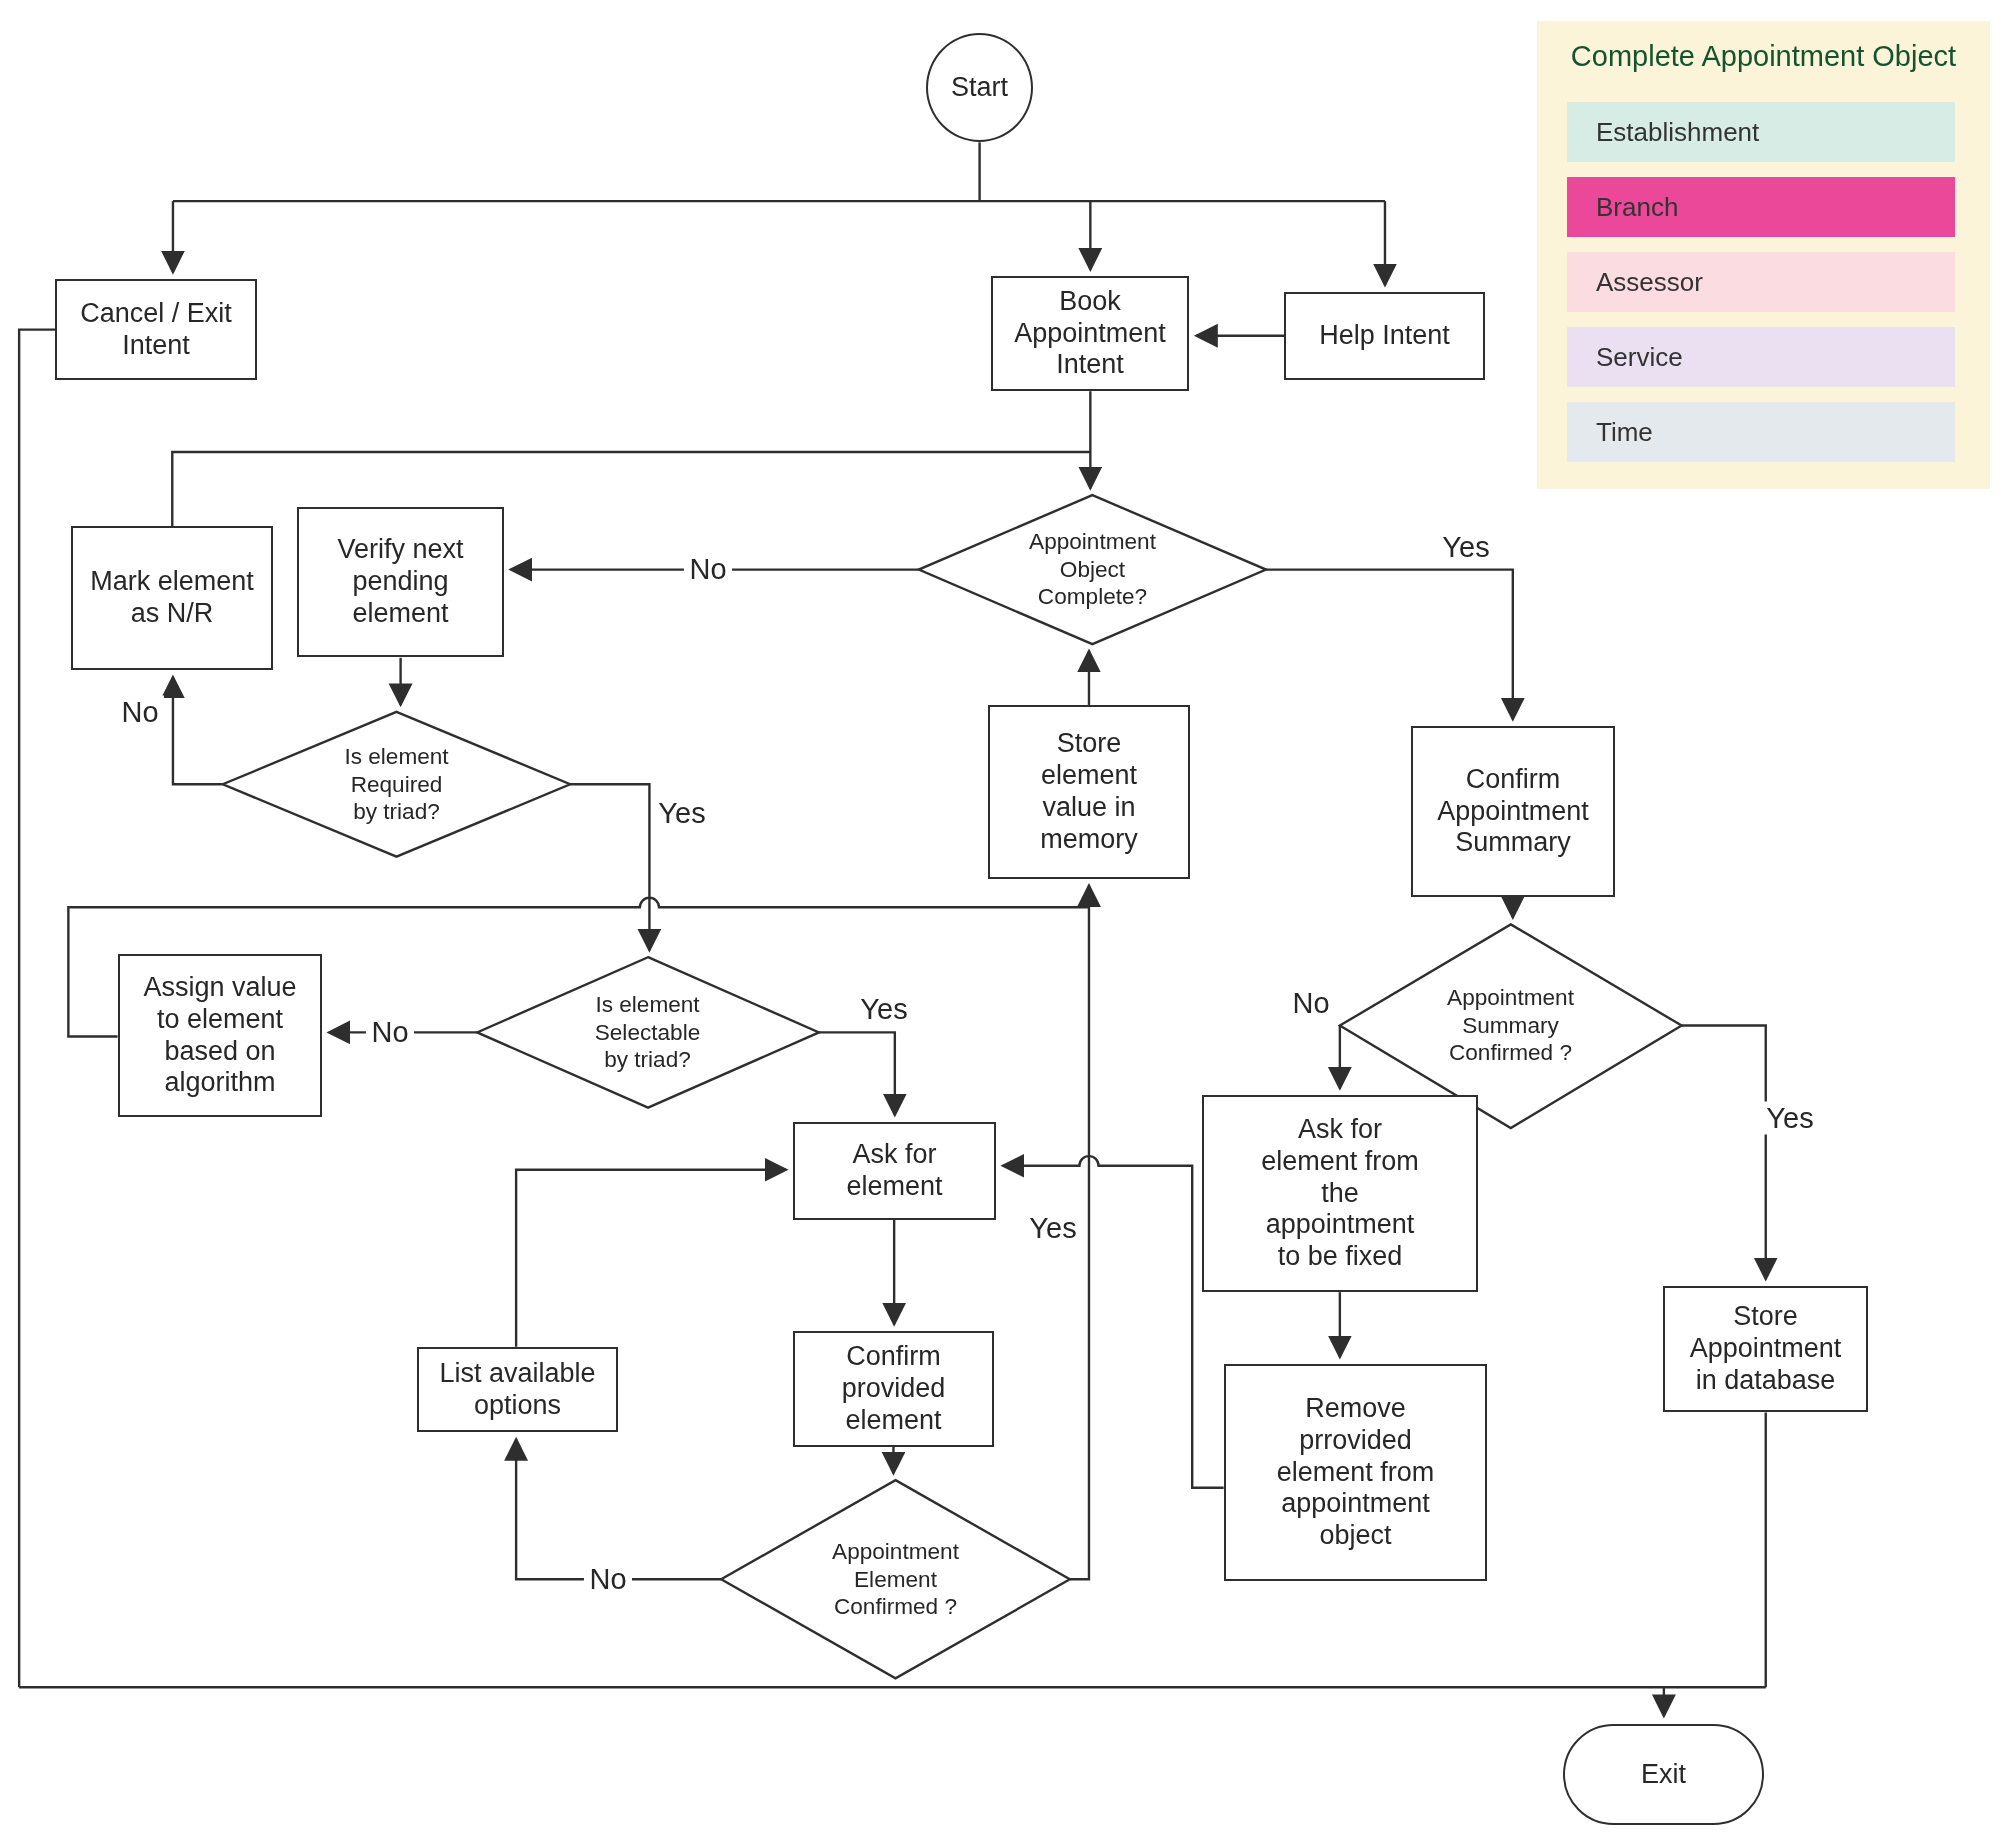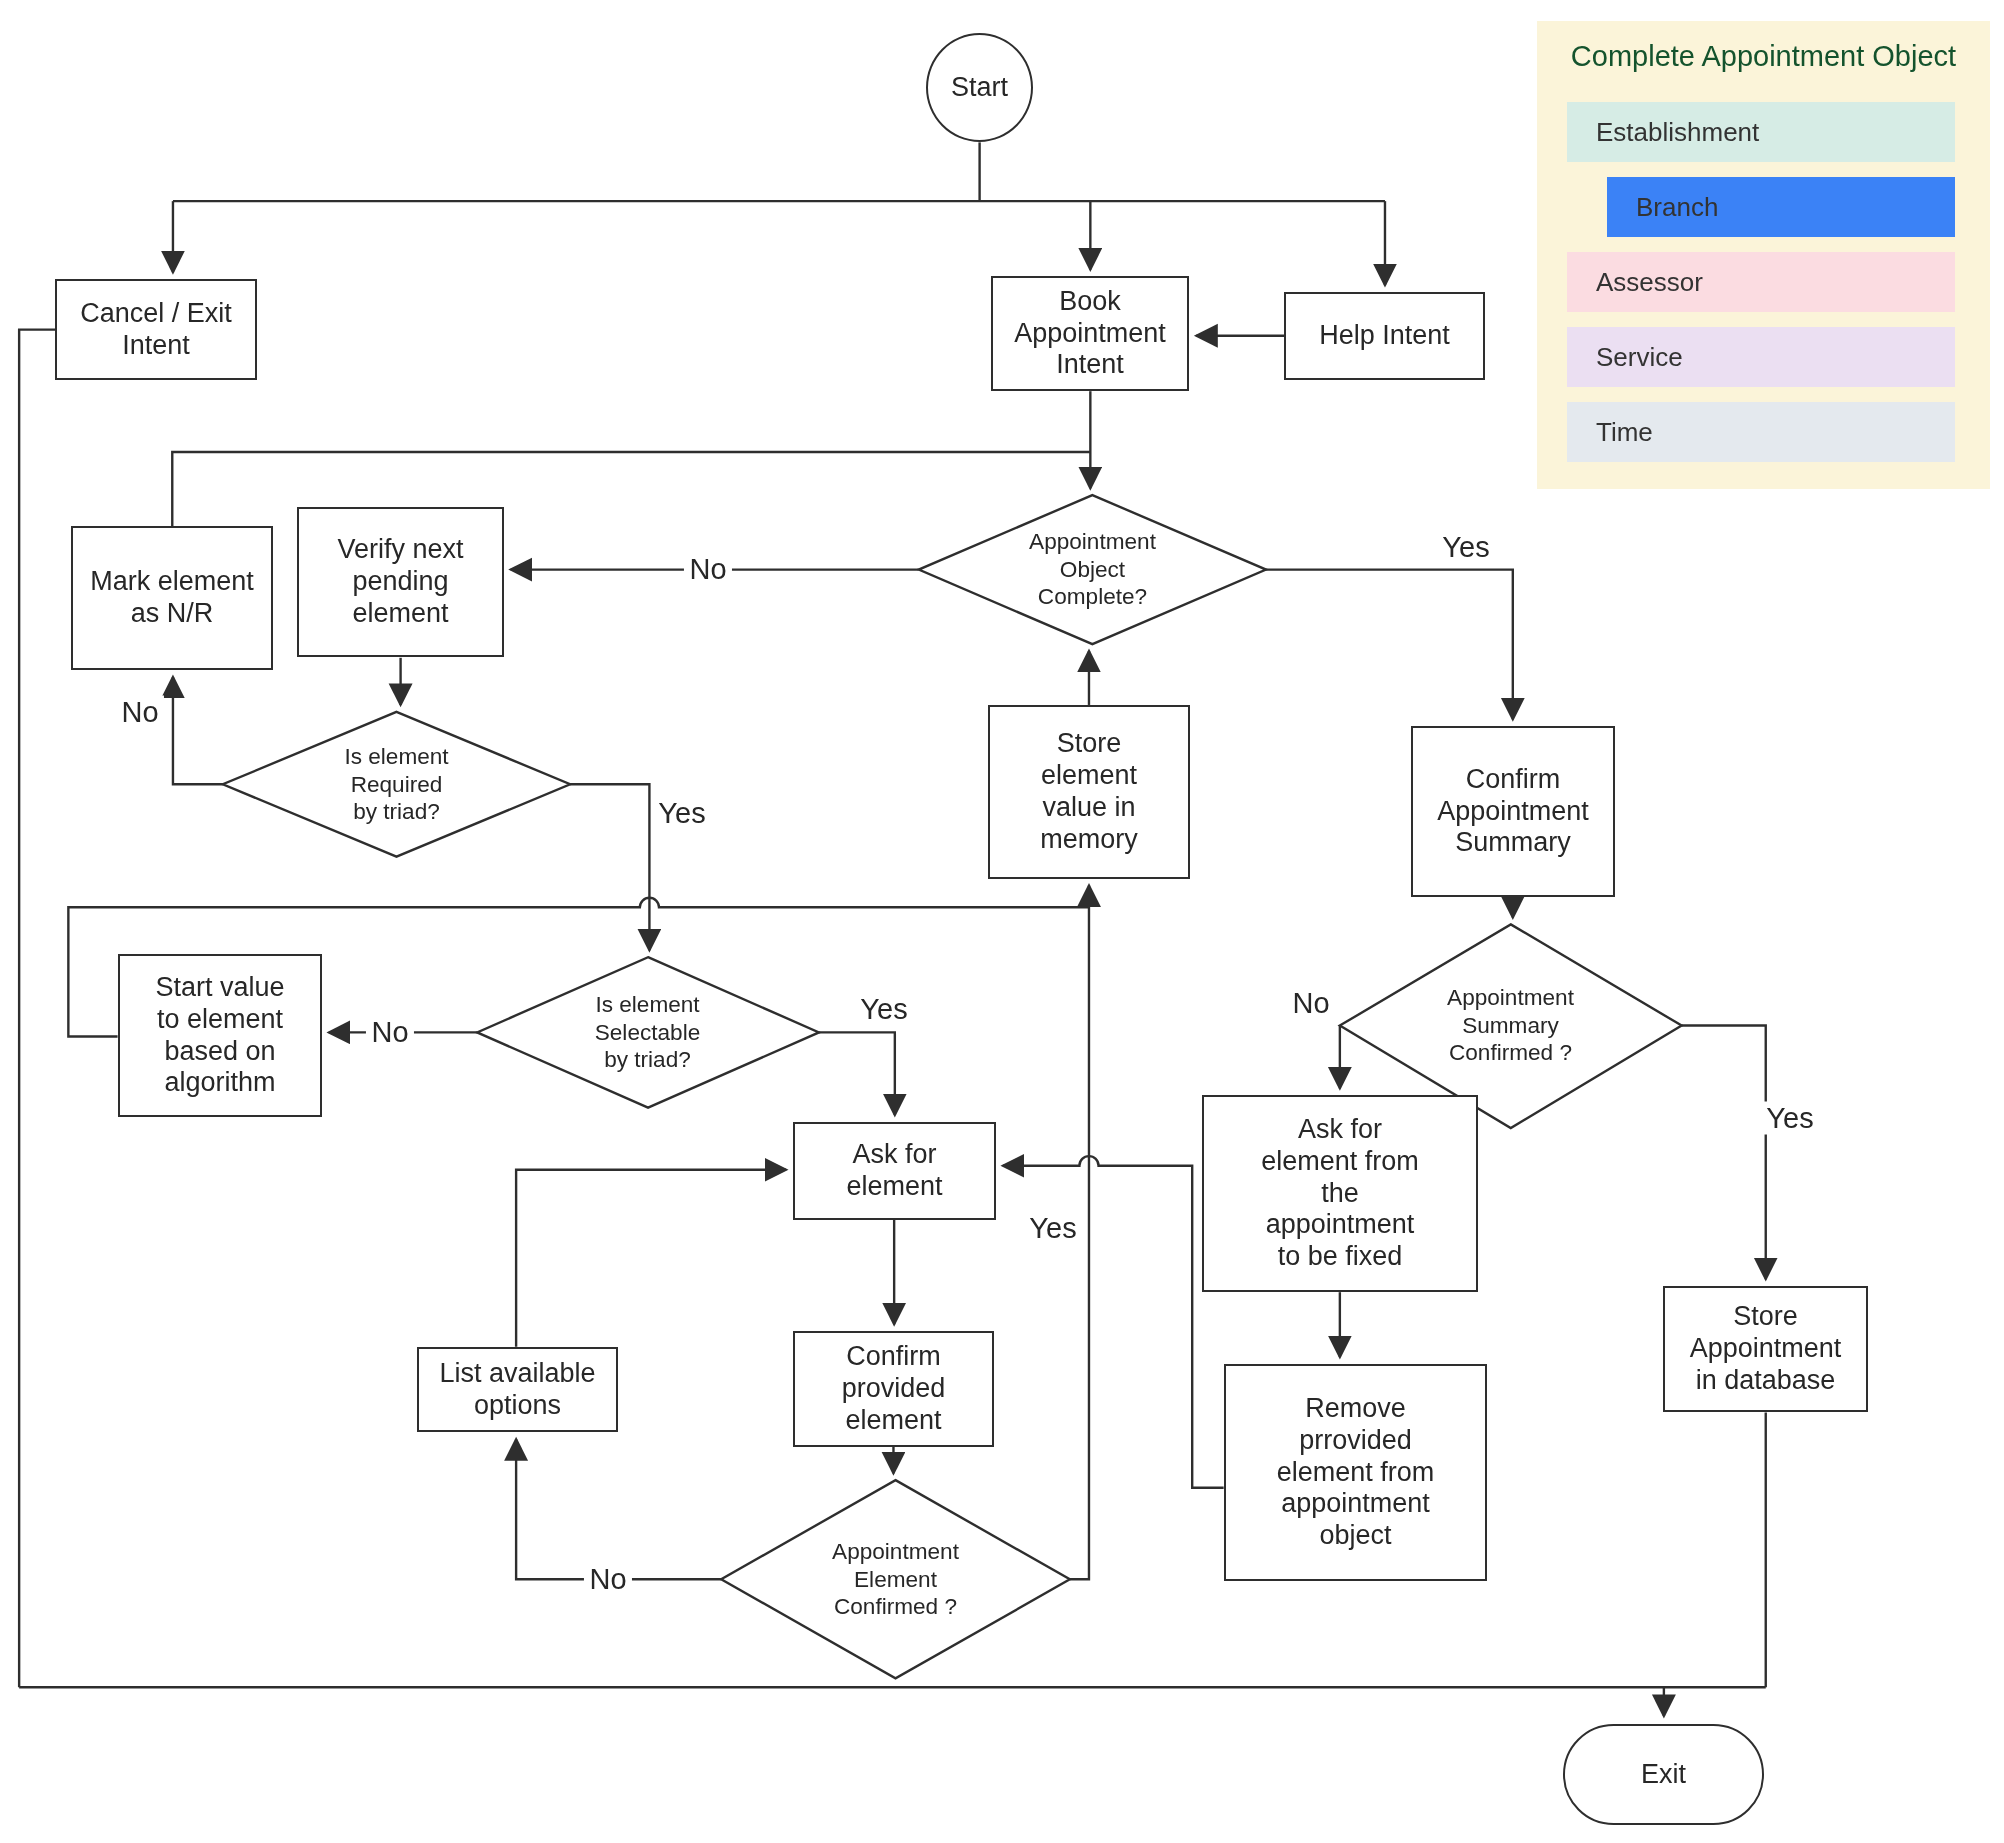--- a/index.html
+++ b/index.html
@@ -100,21 +100,21 @@
 
   <div class="node" style="left:297px;top:507px;width:207px;height:150px;">Verify next
 pending
 element</div>
 
   <div class="node" style="left:988px;top:705px;width:202px;height:174px;">Store
 element
 value in
 memory</div>
 
-  <div class="node" style="left:118px;top:954px;width:204px;height:163px;">Start value
+  <div class="node" style="left:118px;top:954px;width:204px;height:163px;">Assign value
 to element
 based on
 algorithm</div>
 
   <div class="node" style="left:793px;top:1122px;width:203px;height:98px;">Ask for
 element</div>
 
   <div class="node" style="left:417px;top:1347px;width:201px;height:85px;">List available
 options</div>
 
@@ -168,21 +168,21 @@
   <div class="elabel" style="left:884px;top:1009px;">Yes</div>
   <div class="elabel" style="left:1053px;top:1228px;">Yes</div>
   <div class="elabel" style="left:608px;top:1579px;">No</div>
   <div class="elabel" style="left:1311px;top:1003px;">No</div>
   <div class="elabel" style="left:1790px;top:1118px;">Yes</div>
 
   <div class="legend" style="background-color: rgb(251, 244, 217);">
     <div class="legend-title">Complete Appointment Object</div>
     <div class="legend-rows">
       <div class="legend-row r0" style="background-color: rgb(214, 236, 229);">Establishment</div>
-      <div class="legend-row r1" style="background-color: #3b82f6; margin-left: 40px;">Branch</div>
+      <div class="legend-row r1" style="background-color: #ec4899;">Branch</div>
       <div class="legend-row r3" style="background-color: rgb(251, 220, 225);">Assessor</div>
       <div class="legend-row r2" style="background-color: rgb(235, 223, 242);">Service</div>
       <div class="legend-row r5" style="background-color: rgb(228, 233, 238);">Time</div>
     </div>
   </div>
 
 </div>
 
 
 </body></html>

